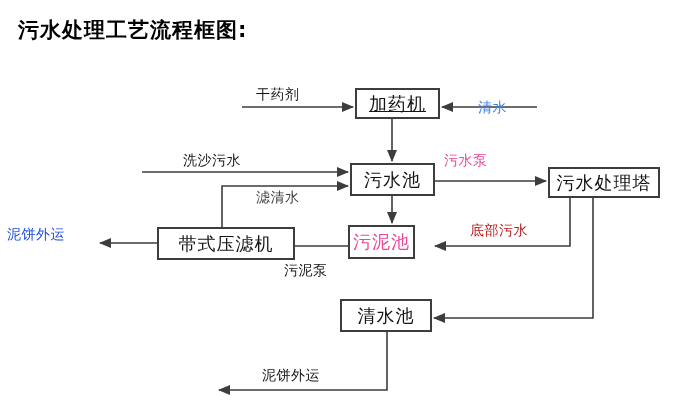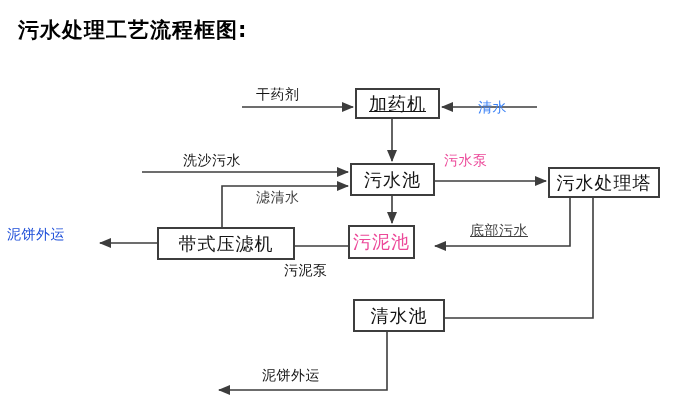--- a/index.html
+++ b/index.html
@@ -71,26 +71,26 @@
       <polyline points="157,243 100,243" fill="none" stroke="#3d3d3d" stroke-width="1.6" marker-end="url(#arrowhead)"></polyline>
       <polyline points="593,198 593,318 434,318" fill="none" stroke="#3d3d3d" stroke-width="1.6" marker-end="url(#arrowhead)"></polyline>
       <polyline points="387,332 387,390 219,390" fill="none" stroke="#3d3d3d" stroke-width="1.6" marker-end="url(#arrowhead)"></polyline>
     </svg>
   <div id="nodes">
       <div class="node" style="left: 355px; top: 88px; width: 85px; height: 31px; border-color: rgb(61, 61, 61); color: rgb(20, 20, 20); text-decoration: underline;">加药机</div>
       <div class="node" style="left: 350px; top: 163px; width: 85px; height: 33px; border-color: rgb(61, 61, 61); color: rgb(20, 20, 20);">污水池</div>
       <div class="node" style="left: 548px; top: 167px; width: 112px; height: 31px; border-color: rgb(61, 61, 61); color: rgb(20, 20, 20);">污水处理塔</div>
       <div class="node" style="left: 348px; top: 225px; width: 67px; height: 34px; border-color: rgb(61, 61, 61); color: #ec4899;">污泥池</div>
       <div class="node" style="left: 157px; top: 227px; width: 138px; height: 33px; border-color: rgb(61, 61, 61); color: rgb(20, 20, 20);">带式压滤机</div>
-      <div class="node" style="left: 353px; top: 299px; width: 92px; height: 33px; border-color: rgb(61, 61, 61); color: rgb(20, 20, 20);">清水池</div>
+      <div class="node" style="left: 340px; top: 299px; width: 92px; height: 33px; border-color: rgb(61, 61, 61); color: rgb(20, 20, 20);">清水池</div>
     </div>
   <div id="labels">
       <div class="lbl" style="left: 256px; top: 85px; color: rgb(20, 20, 20);">干药剂</div>
       <div class="lbl" style="left: 478px; top: 98px; color: #3b82f6;">清水</div>
       <div class="lbl" style="left: 174px; top: 151px; color: rgb(20, 20, 20); margin-left: 9px;">洗沙污水</div>
       <div class="lbl" style="left: 444px; top: 151px; color: #ec4899;">污水泵</div>
       <div class="lbl" style="left: 256px; top: 188px; color: #404040;">滤清水</div>
       <div class="lbl" style="left: 284px; top: 224px; color: rgb(20, 20, 20); margin-top: 37px;">污泥泵</div>
-      <div class="lbl" style="left: 470px; top: 221px; color: #404040; text-decoration: underline;">底部污水</div>
+      <div class="lbl" style="left: 470px; top: 221px; color: #b91c1c;">底部污水</div>
       <div class="lbl" style="left: 7px; top: 225px; color: #1d4ed8;">泥饼外运</div>
       <div class="lbl" style="left: 262px; top: 366px; color: rgb(20, 20, 20);">泥饼外运</div>
     </div>
 </div>
 
 </body></html>

